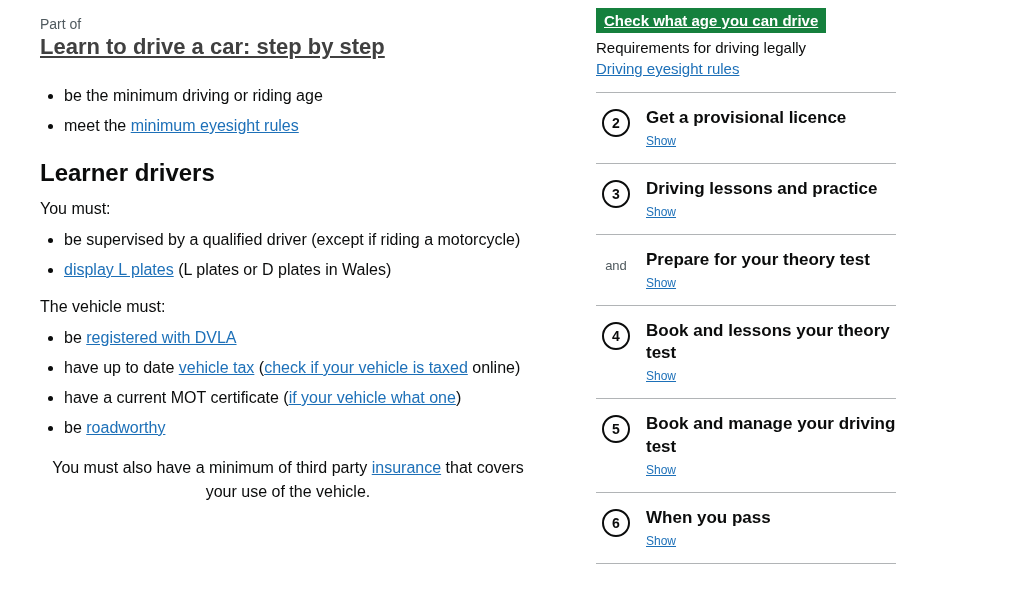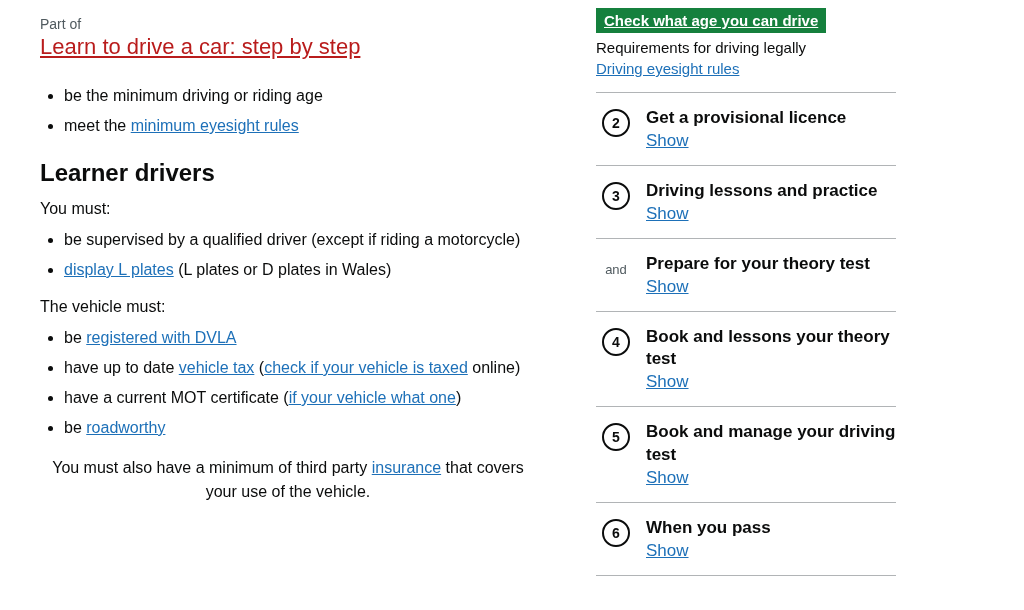--- a/index.html
+++ b/index.html
@@ -21,22 +21,22 @@
       padding: 16px 40px 40px 40px;
       max-width: 660px;
     }
     .part-of-label {
       font-size: 14px;
       color: #505a5f;
       margin-bottom: 2px;
     }
     .part-of-title {
       font-size: 22px;
-      font-weight: 400;
-      color: #b91c1c;
+      font-weight: 700;
+      color: #404040;
       text-decoration: underline;
       margin-bottom: 24px;
       display: block;
     }
     .bullet-list {
       list-style: disc;
       padding-left: 24px;
       margin-bottom: 16px;
     }
     .bullet-list li {
@@ -122,21 +122,21 @@
       padding-left: 10px;
     }
     .step-title {
       font-size: 17px;
       font-weight: 700;
       line-height: 1.3;
       color: #0b0c0c;
       margin-bottom: 2px;
     }
     .step-show {
-      font-size: 17px;
+      font-size: 12px;
       color: #1d70b8;
       text-decoration: underline;
       cursor: pointer;
     }
 
     
     .step-item-top {
       border-bottom: 1px solid #b1b4b6;
       padding: 0 0 14px 0;
     }

